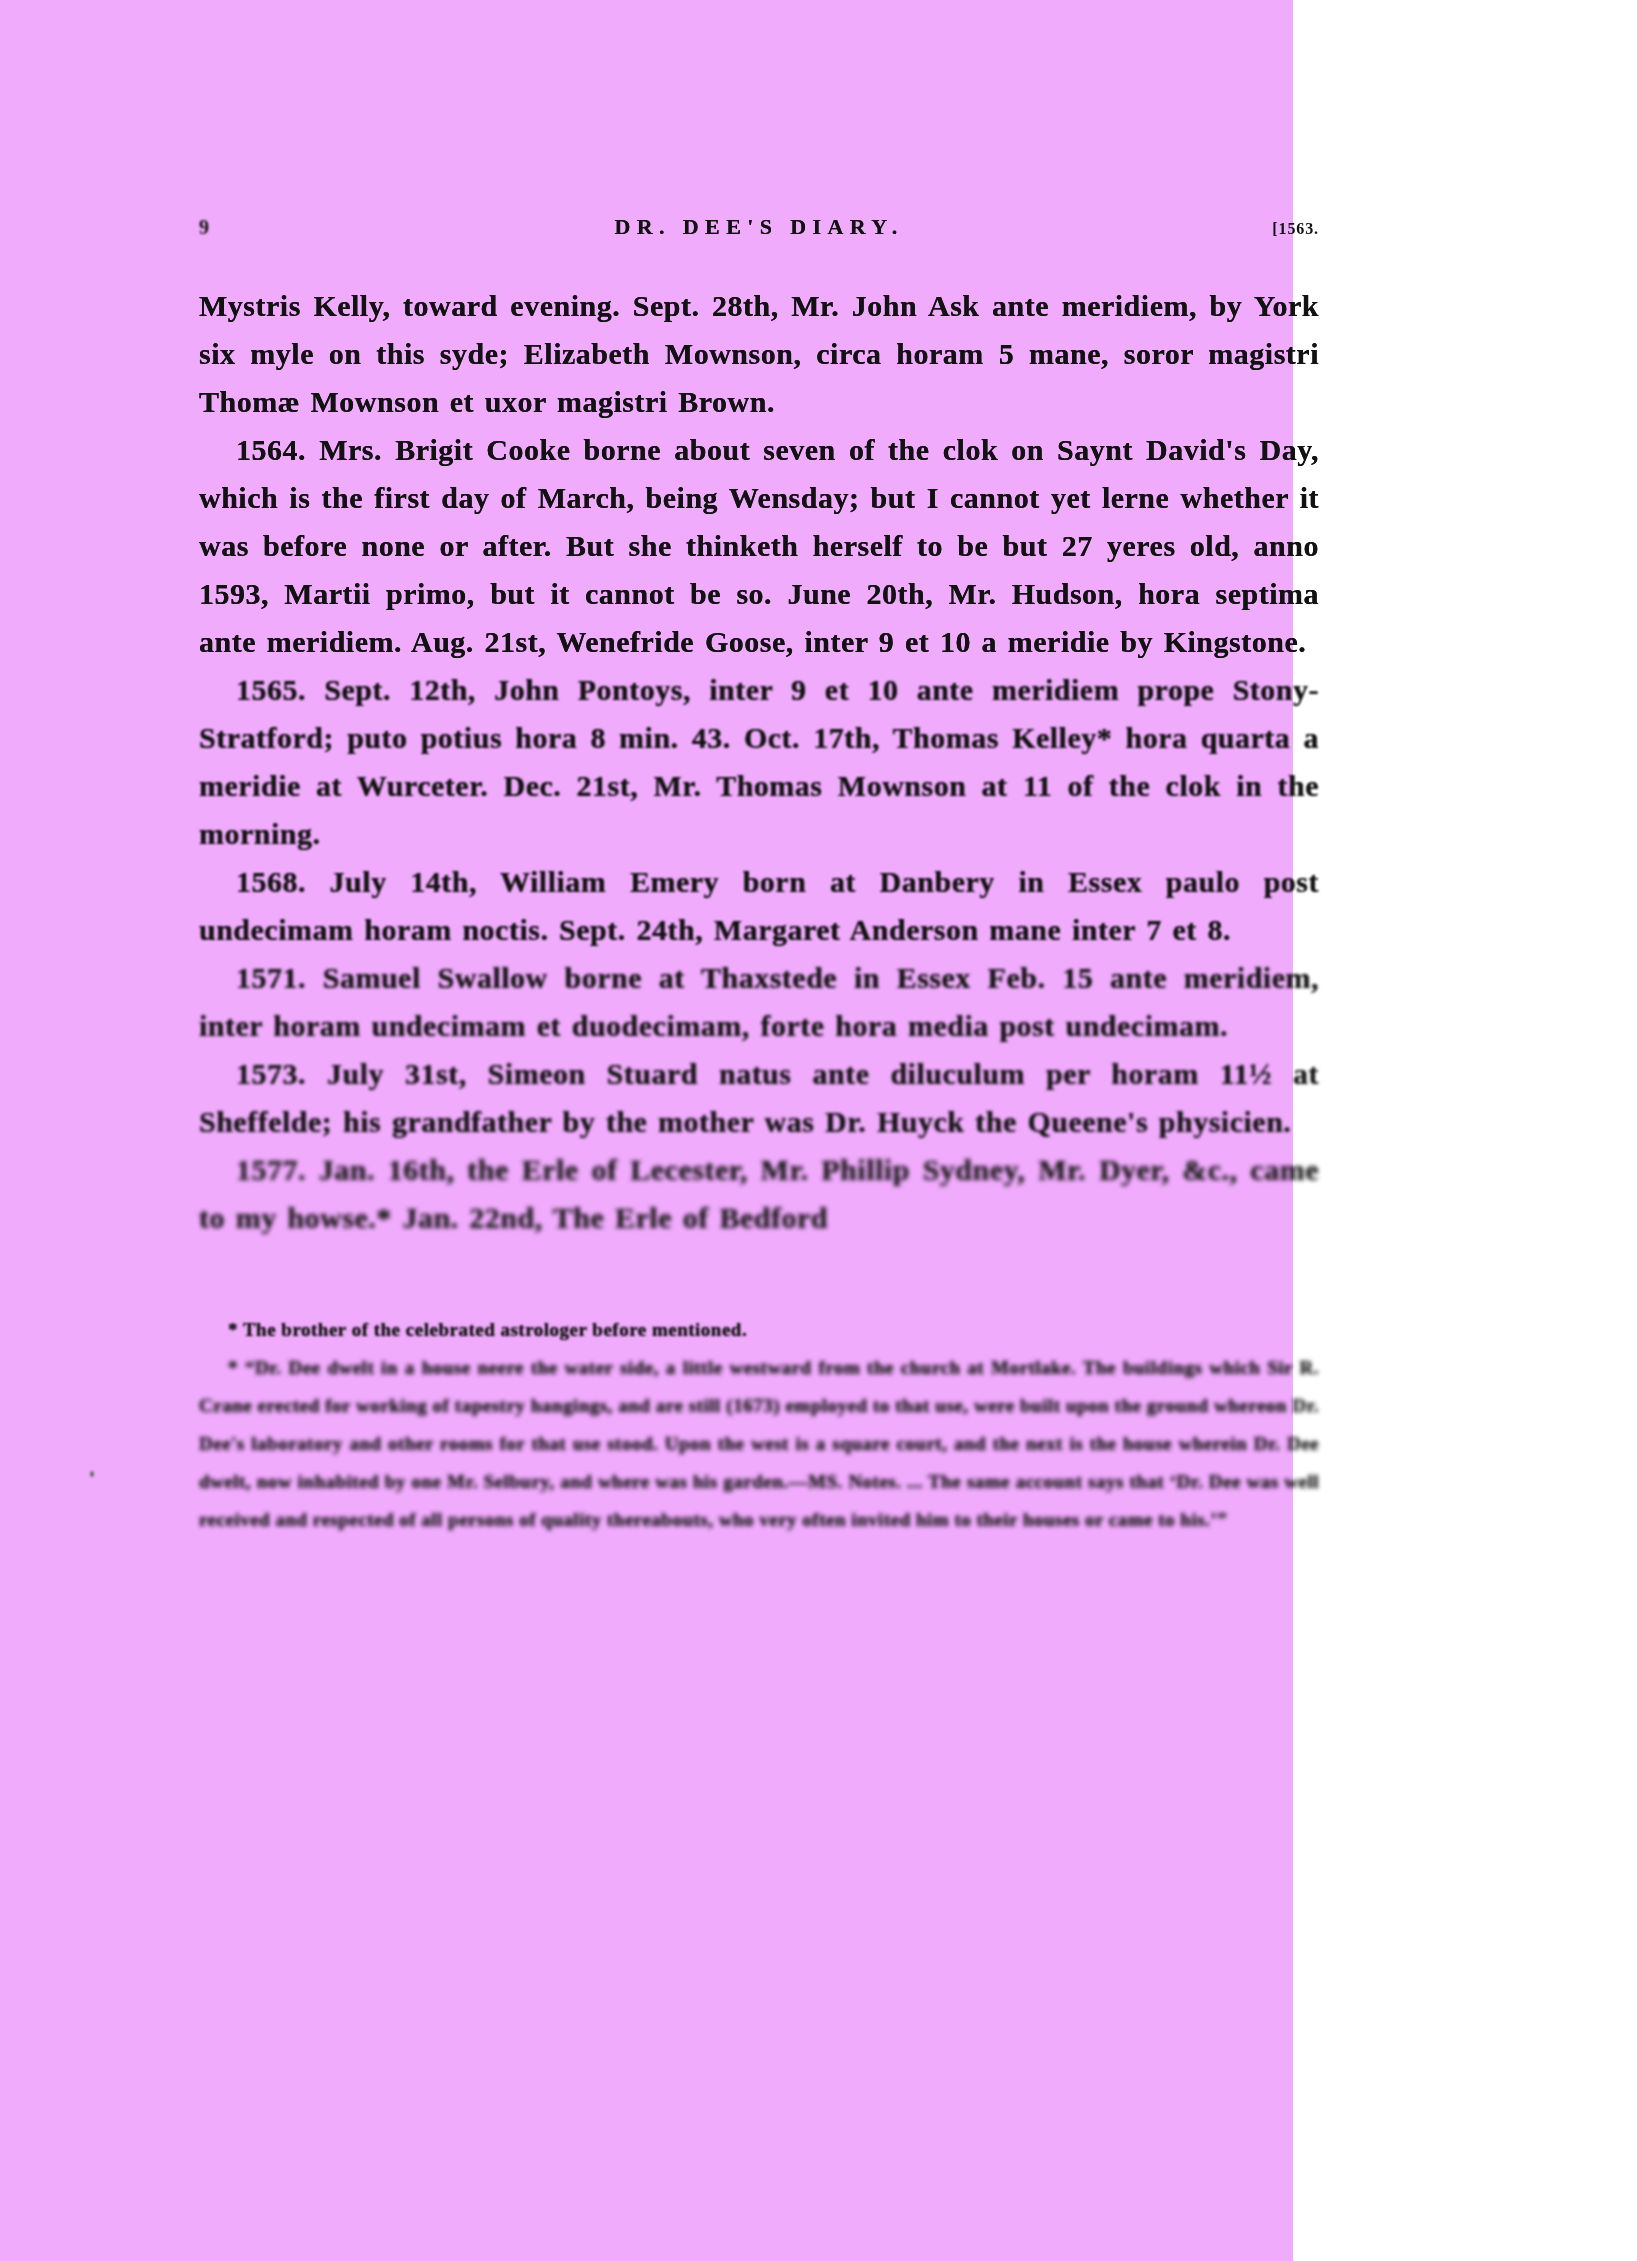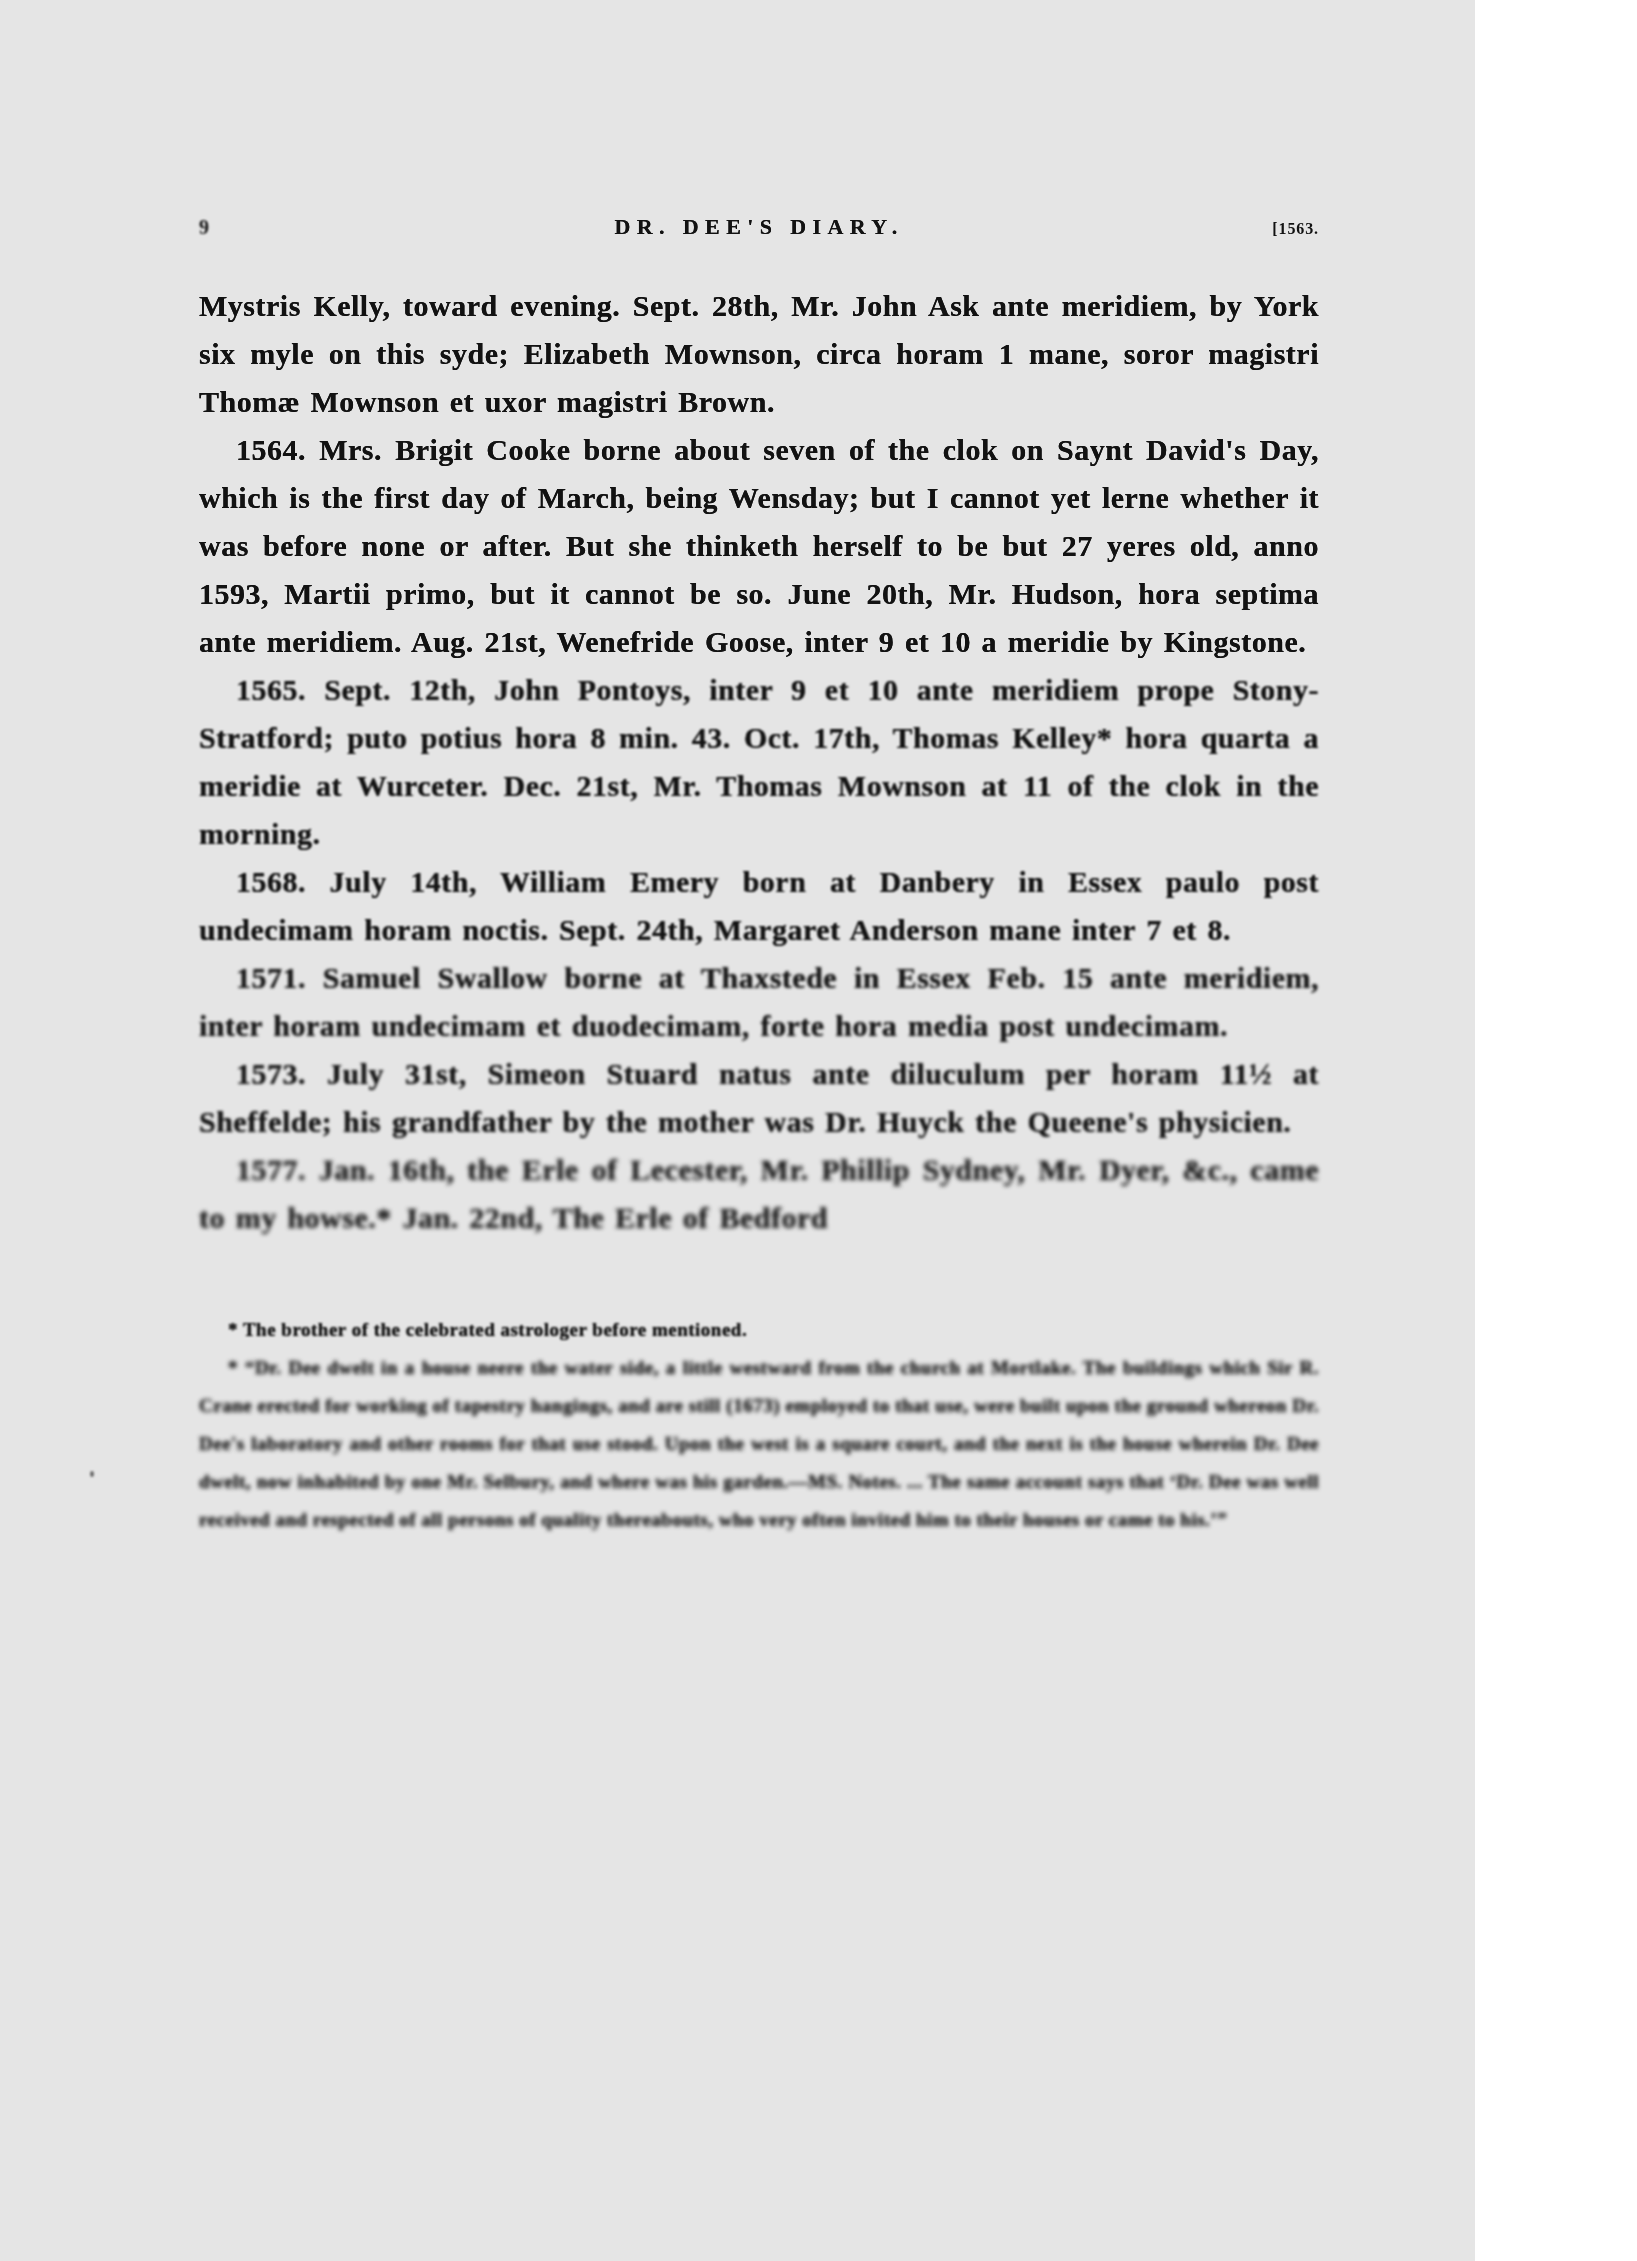--- a/index.html
+++ b/index.html
@@ -6,23 +6,23 @@
   html, body { background: #ffffff; }
   body {
     width: 1637px;
     height: 2261px;
     font-family: "Liberation Serif", "DejaVu Serif", serif;
     color: #121212;
     overflow: hidden;
   }
   .page {
     position: relative;
-    width: 1475px;
+    width: 1293px;
     height: 2261px;
-    background: #e5e5e5;
+    background: #f0abfc;
   }
   .content {
     position: absolute;
     left: 199px;
     top: 214px;
     width: 1120px;
   }
   .header {
     display: flex;
     align-items: baseline;
@@ -102,21 +102,21 @@
   <div class="speck"></div>
   <div class="content">
 
     <div class="header">
       <span class="page-number">9</span>
       <span class="running-title">DR. DEE'S DIARY.</span>
       <span class="header-year">[1563.</span>
     </div>
 
     <div class="body-text">
-      <p class="continuation d1">Mystris Kelly, toward evening.  Sept. 28th, Mr. John Ask ante meridiem, by York six myle on this syde; Elizabeth Mownson, circa horam 1 mane, soror magistri Thomæ Mownson et uxor magistri Brown.</p>
+      <p class="continuation d1">Mystris Kelly, toward evening.  Sept. 28th, Mr. John Ask ante meridiem, by York six myle on this syde; Elizabeth Mownson, circa horam 5 mane, soror magistri Thomæ Mownson et uxor magistri Brown.</p>
       <p class="d2">1564. Mrs. Brigit Cooke borne about seven of the clok on Saynt David's Day, which is the first day of March, being Wensday; but I cannot yet lerne whether it was before none or after. But she thinketh herself to be but 27 yeres old, anno 1593, Martii primo, but it cannot be so.  June 20th, Mr. Hudson, hora septima ante meridiem.  Aug. 21st, Wenefride Goose, inter 9 et 10 a meridie by Kingstone.</p>
       <p class="d3">1565. Sept. 12th, John Pontoys, inter 9 et 10 ante meridiem prope Stony-Stratford; puto potius hora 8 min. 43.  Oct. 17th, Thomas Kelley* hora quarta a meridie at Wurceter.  Dec. 21st, Mr. Thomas Mownson at 11 of the clok in the morning.</p>
       <p class="d4">1568. July 14th, William Emery born at Danbery in Essex paulo post undecimam horam noctis.  Sept. 24th, Margaret Anderson mane inter 7 et 8.</p>
       <p class="d5">1571. Samuel Swallow borne at Thaxstede in Essex Feb. 15 ante meridiem, inter horam undecimam et duodecimam, forte hora media post undecimam.</p>
       <p class="d6">1573. July 31st, Simeon Stuard natus ante diluculum per horam 11½ at Sheffelde; his grandfather by the mother was Dr. Huyck the Queene's physicien.</p>
       <p class="d7">1577. Jan. 16th, the Erle of Lecester, Mr. Phillip Sydney, Mr. Dyer, &amp;c., came to my howse.*  Jan. 22nd, The Erle of Bedford</p>
     </div>
 
     <div class="footnotes">
       <p class="fn1">* The brother of the celebrated astrologer before mentioned.</p>

